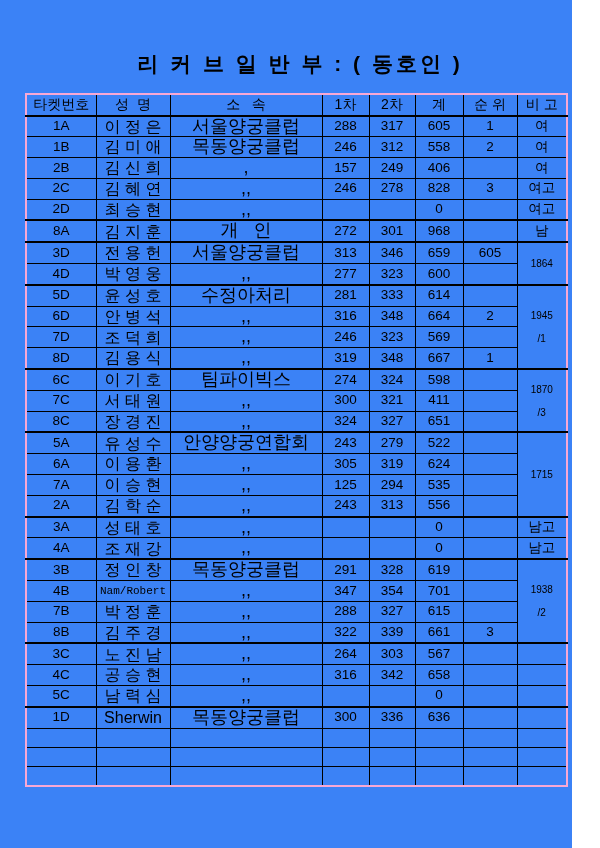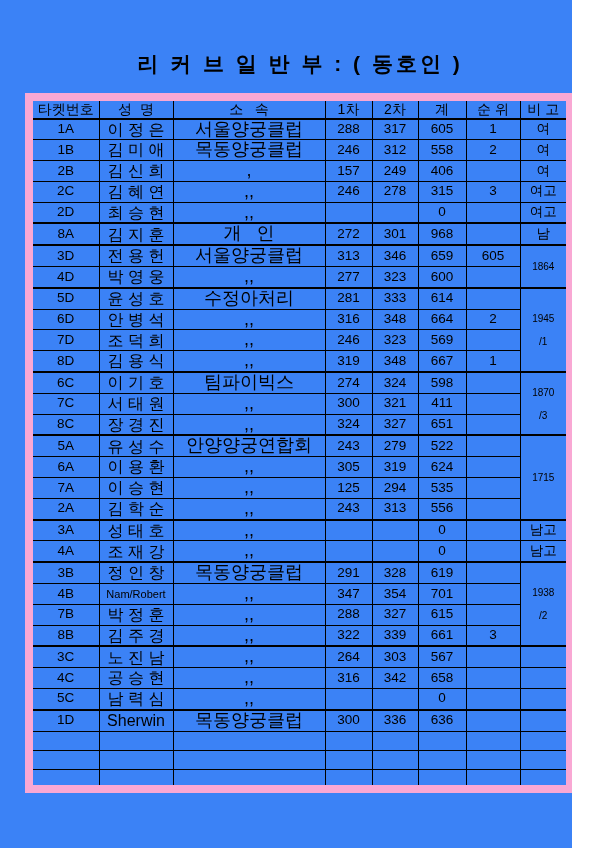--- a/index.html
+++ b/index.html
@@ -11,21 +11,21 @@
   }
   .page { position: relative; width: 572px; height: 848px; background: #3b82f6; overflow: hidden; }
   .doc-title {
     position: absolute; top: 50px; left: 0; width: 600px;
     text-align: center; font-size: 21px; font-weight: bold;
     letter-spacing: 3px; white-space: pre;
   }
   table.score-table {
     position: absolute; top: 93px; left: 25px;
     width: 541px; table-layout: fixed;
-    border-collapse: collapse; border: 8px solid #f9a8d4;
+    border-collapse: collapse; border: 2px solid #f9a8d4;
   }
   col.c-target { width: 70px; }
   col.c-name   { width: 74px; }
   col.c-club   { width: 152px; }
   col.c-r1     { width: 47px; }
   col.c-r2     { width: 46px; }
   col.c-total  { width: 48px; }
   col.c-rank   { width: 54px; }
   col.c-note   { width: 50px; }
   th, td {
@@ -35,21 +35,21 @@
     white-space: pre; overflow: hidden;
     font-size: 13.5px; font-weight: 400; line-height: 1.1;
   }
   thead tr { height: 21.5px; }
   tbody tr { height: 19.3px; }
   thead th { border-bottom: 2.6px solid #000; font-size: 14px; }
   tr.group-end td { border-bottom: 2.6px solid #000; }
   td.merged { border-bottom: 2.6px solid #000; font-size: 10px; }
   td.merged div { line-height: 23px; }
   td.cell-name { font-size: 16px; }
-  td.cell-name.latin { font-size: 11px; letter-spacing: 0; }
+  td.cell-name.latin { font-size: 11px; letter-spacing: 0; font-family: Liberation Mono, monospace; }
   td.cell-club { font-size: 18px; }
 </style>
 </head>
 <body>
 
 <div class="page">
 
   <div class="doc-title">리 커 브 일 반 부 : ( 동호인 )</div>
 
   <table class="score-table">
@@ -105,21 +105,21 @@
           <td class="cell-total">406</td>
           <td class="cell-rank"></td>
           <td>여</td>
         </tr>
         <tr>
           <td class="cell-target">2C</td>
           <td class="cell-name">김 혜 연</td>
           <td class="cell-club">,,</td>
           <td class="cell-score">246</td>
           <td class="cell-score">278</td>
-          <td class="cell-total">315</td>
+          <td class="cell-total">828</td>
           <td class="cell-rank">3</td>
           <td>여고</td>
         </tr>
         <tr class="group-end">
           <td class="cell-target">2D</td>
           <td class="cell-name">최 승 현</td>
           <td class="cell-club">,,</td>
           <td class="cell-score"></td>
           <td class="cell-score"></td>
           <td class="cell-total">0</td>

